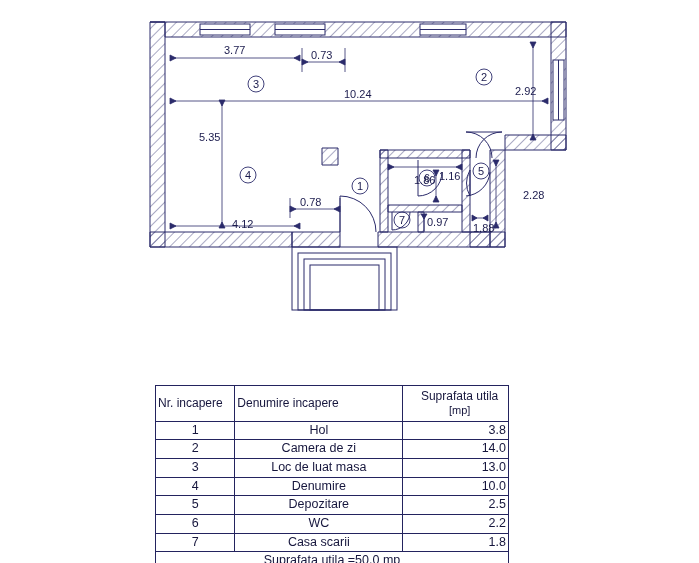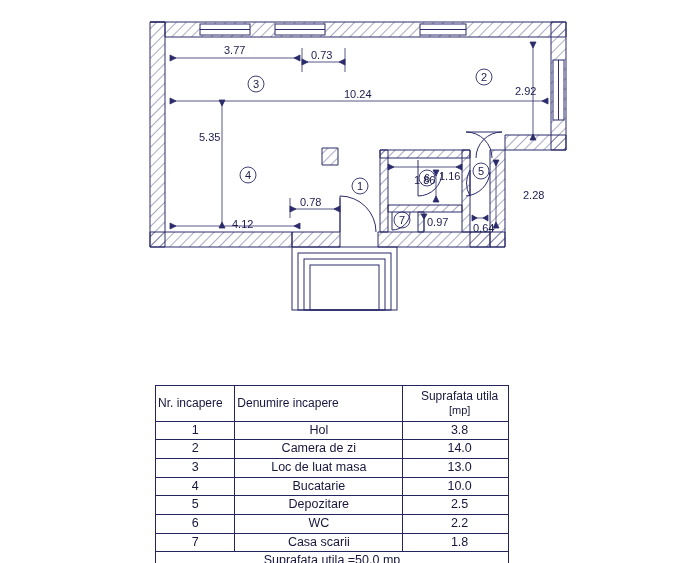--- a/index.html
+++ b/index.html
@@ -56,21 +56,21 @@
     font-weight: normal;
     line-height: 1.25;
   }
   table.areas th {
     text-align: left;
     font-size: 12px;
     padding: 3px 2px;
   }
   .col-nr { width: 78px; text-align: center; }
   .col-name { width: 176px; text-align: center; }
-  .col-area { width: 98px; text-align: center; padding-left: 10px !important; }
+  .col-area { width: 98px; text-align: right; padding-left: 10px !important; }
   .total-row td {
     text-align: center;
     padding: 2px 2px;
   }
   .hdr-sub { display: block; font-size: 11px; }
 </style>
 </head>
 <body>
 
 <div id="plan">
@@ -232,21 +232,21 @@
   <div class="dim-text" style="left:311px; top:49px;">0.73</div>
   <div class="dim-text" style="left:344px; top:88px;">10.24</div>
   <div class="dim-text" style="left:515px; top:85px;text-align:right;">2.92</div>
   <div class="dim-text" style="left:199px; top:131px;">5.35</div>
   <div class="dim-text" style="left:414px; top:154px;margin-top:20px;">1.86</div>
   <div class="dim-text" style="left:439px; top:170px;">1.16</div>
   <div class="dim-text" style="left:499px; top:189px;margin-left:24px;">2.28</div>
   <div class="dim-text" style="left:300px; top:196px;">0.78</div>
   <div class="dim-text" style="left:232px; top:218px;">4.12</div>
   <div class="dim-text" style="left:427px; top:216px;">0.97</div>
-  <div class="dim-text" style="left:473px; top:222px;">0.64</div>
+  <div class="dim-text" style="left:473px; top:222px;">1.88</div>
 </div>
 
 <div id="table-wrap">
   <table class="areas">
     <thead>
       <tr>
         <th class="col-nr">Nr. incapere</th>
         <th class="col-name">Denumire incapere</th>
         <th class="col-area" style="text-align:center;">
           <span>Suprafata utila</span>
@@ -265,21 +265,21 @@
         <td class="col-name">Camera de zi</td>
         <td class="col-area">14.0</td>
       </tr>
       <tr>
         <td class="col-nr">3</td>
         <td class="col-name">Loc de luat masa</td>
         <td class="col-area">13.0</td>
       </tr>
       <tr>
         <td class="col-nr">4</td>
-        <td class="col-name">Bucatarie</td>
+        <td class="col-name">Denumire</td>
         <td class="col-area">10.0</td>
       </tr>
       <tr>
         <td class="col-nr">5</td>
         <td class="col-name">Depozitare</td>
         <td class="col-area">2.5</td>
       </tr>
       <tr>
         <td class="col-nr">6</td>
         <td class="col-name">WC</td>

